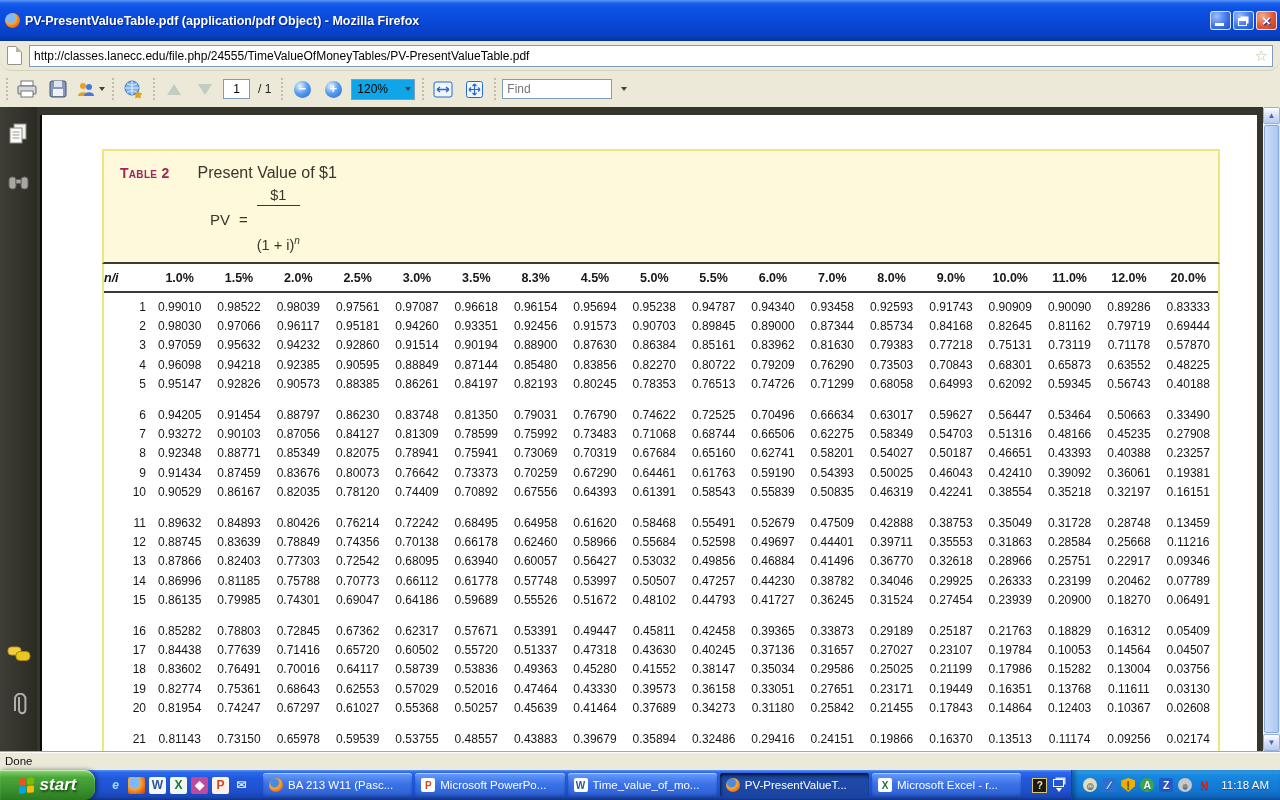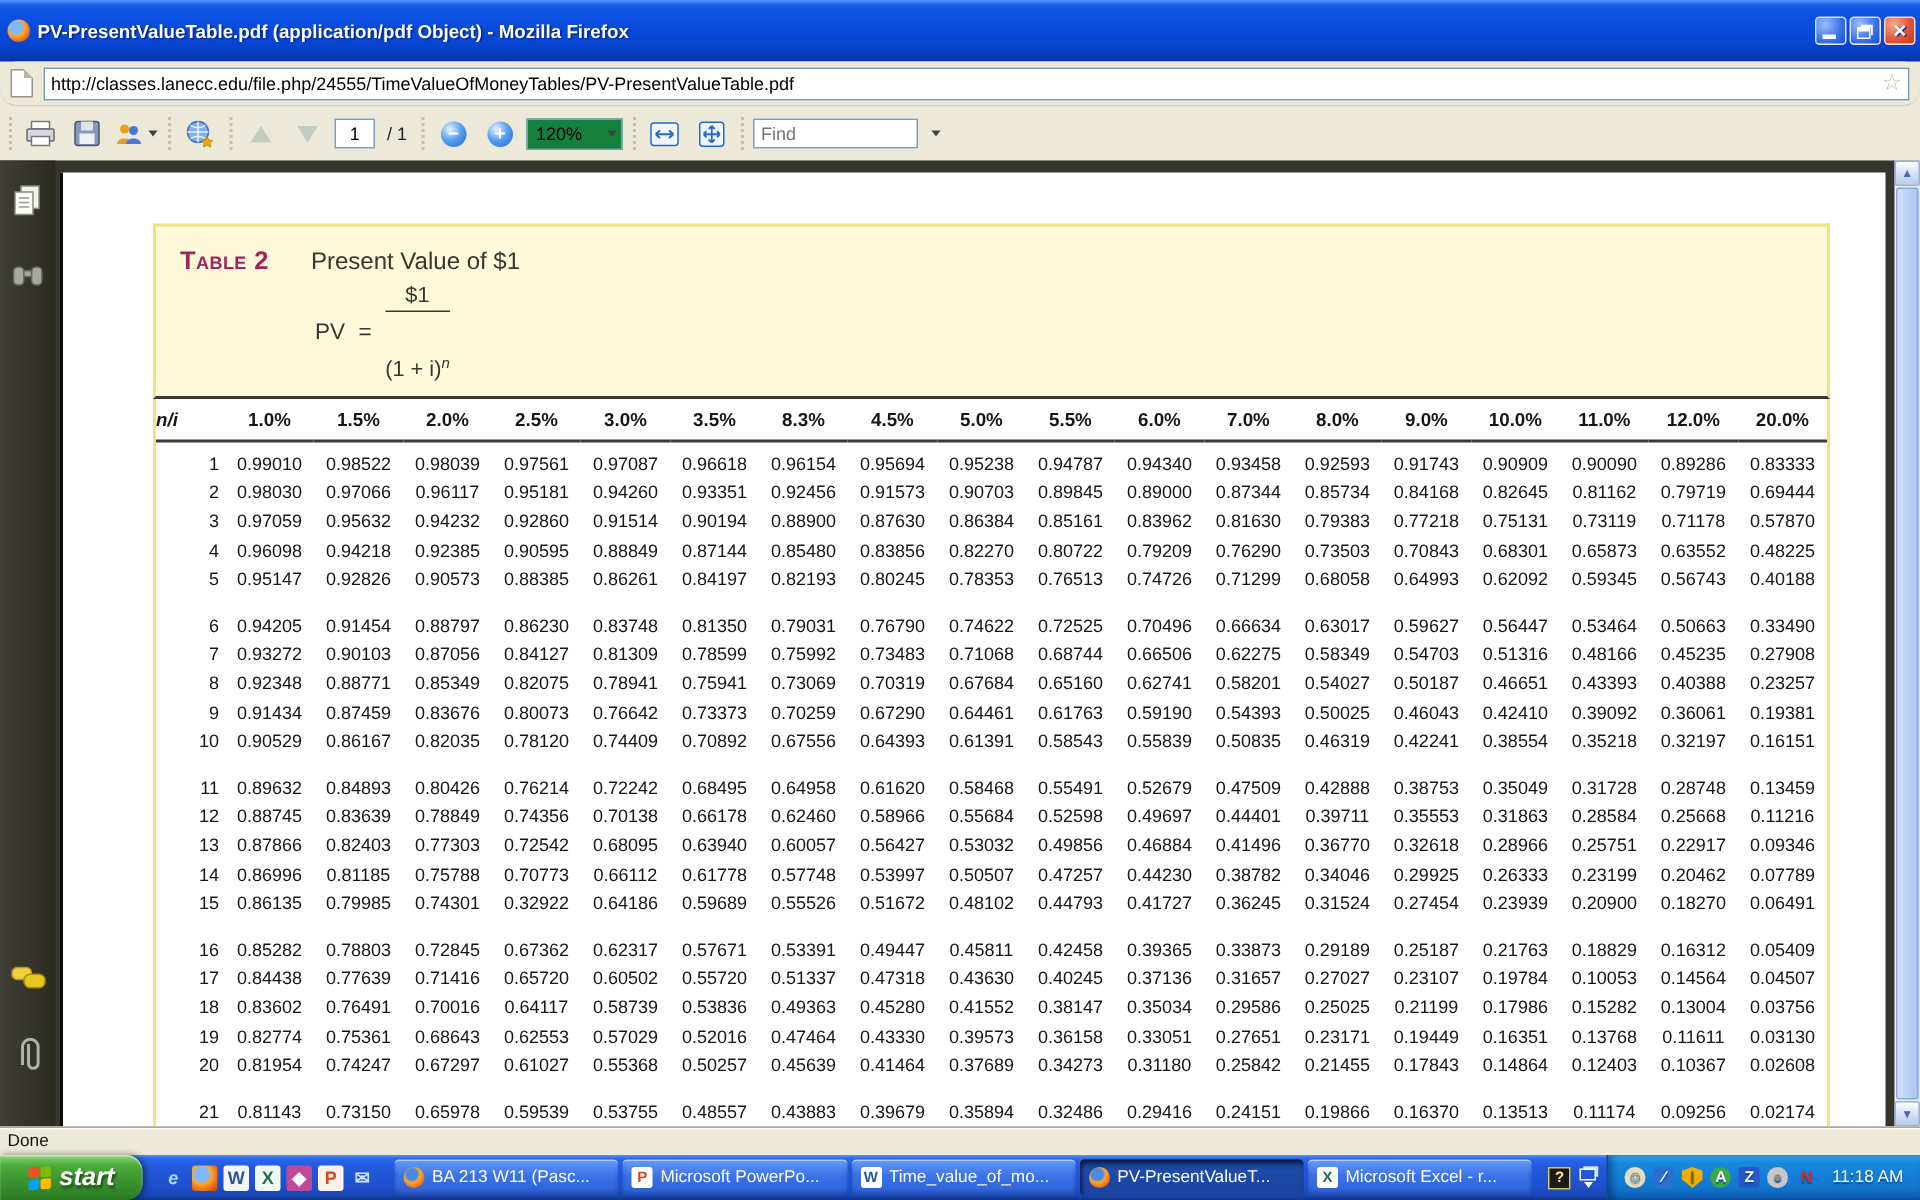--- a/index.html
+++ b/index.html
@@ -34,42 +34,42 @@
   .pdf-toolbar { height:36px; flex:none; background:#ece9d8; display:flex; align-items:center; padding:0 4px; gap:5px; }
   .grip { width:5px; height:22px; background:repeating-linear-gradient(180deg,#c2beae 0 2px,transparent 2px 4px); background-size:2px 100%; background-repeat:no-repeat; background-position:center; flex:none; }
   .tbtn { height:28px; min-width:26px; display:flex; align-items:center; justify-content:center; border-radius:2px; flex:none; }
   .caret { width:0; height:0; border-left:3.5px solid transparent; border-right:3.5px solid transparent; border-top:4px solid #404040; flex:none; }
   .nav-arrow { width:0; height:0; flex:none; }
   .nav-up { border-left:7px solid transparent; border-right:7px solid transparent; border-bottom:11px solid #c2ccc0; }
   .nav-down { border-left:7px solid transparent; border-right:7px solid transparent; border-top:11px solid #c2ccc0; }
   .page-input { width:27px; height:20px; border:1px solid #7f9db9; text-align:center; font-size:12px; font-family:"Liberation Sans",sans-serif; }
   .page-total { font-size:12px; color:#222; padding:0 3px; }
   .zoomcircle { width:17px; height:17px; border-radius:50%; background:radial-gradient(circle at 35% 30%, #eaf4ff, #5aa0f0 45%, #1a66d0); color:#fff; font-weight:bold; font-size:13px; line-height:15px; text-align:center; }
-  .zoom-combo { width:64px; height:21px; background:#15803d; border:1px solid #7f9db9; display:flex; align-items:center; font-size:12px; padding-left:5px; gap:4px; }
+  .zoom-combo { width:64px; height:21px; background:#0ea5e9; border:1px solid #7f9db9; display:flex; align-items:center; font-size:12px; padding-left:5px; gap:4px; }
   .zoom-combo .val { flex:1; }
   .find-field { width:110px; height:20px; background:#fff; border:1px solid #7f9db9; font-size:12px; padding:0 4px; font-family:"Liberation Sans",sans-serif; color:#888; }
   .find-caret { width:14px; height:20px; display:flex; align-items:center; justify-content:center; }
 
   
   .content { flex:1; display:flex; background:#35352e; min-height:0; }
   .pdf-sidebar { width:37px; flex:none; background:linear-gradient(90deg,#3e3e36,#2b2b24); display:flex; flex-direction:column; align-items:center; padding:16px 0 30px; }
   .sb-icon { margin-bottom:26px; }
   .sb-spacer { flex:1; }
   .page-wrap { flex:1; min-width:0; display:flex; flex-direction:column; padding:8px 6px 0 3px; }
   .page { flex:1; background:#fff; border-left:2px solid #0a0a0a; padding:34px 0 0 60px; overflow:hidden; }
 
   .scrollbar { width:17px; flex:none; background:linear-gradient(90deg,#f0f4fa,#dce6f4); display:flex; flex-direction:column; }
   .sb-btn { height:17px; flex:none; background:linear-gradient(180deg,#fdfefe,#cfdcf4 60%,#b8ccee); border:1px solid #9ab0d8; border-radius:2px; color:#4868a8; font-size:8px; line-height:15px; text-align:center; }
   .sb-thumb { flex:1; margin:1px 1px; background:linear-gradient(90deg,#cfe0fb,#aac6f2); border:1px solid #88a8dc; border-radius:2px; }
 
   
   .pv-box { width:1118px; }
   .pv-band { background:#fdf9da; border:2px solid #efe482; border-bottom:2px solid #3a3a32; padding:13px 16px 9px; }
   .band-row1 { display:flex; align-items:baseline; gap:28px; }
-  .tbl-label { color:#a32458; font-weight:bold; font-size:17px; font-variant:small-caps; letter-spacing:.3px; }
+  .tbl-label { color:#a32458; font-weight:bold; font-size:14px; font-variant:small-caps; letter-spacing:.3px; }
   .tbl-title { font-size:16px; color:#3a352e; }
   .band-formula { margin:5px 0 0 90px; display:flex; align-items:center; gap:9px; font-size:15px; color:#3a352e; }
   .frac { display:inline-block; text-align:center; font-size:14.5px; }
   .frac .num { display:block; padding:0 10px 2px; border-bottom:1.5px solid #3a352e; }
   .frac .den { display:block; padding-top:1px;margin-top:28px; }
   .frac sup { font-style:italic; font-size:10px; }
   .pv-tbl-wrap { border:2px solid #efe482; border-top:none; border-bottom:3px solid #efe482; }
   table.pv { width:100%; border-collapse:collapse; font-size:12px; color:#161616; border-bottom:2px solid #3a3a32; }
   table.pv thead th { font-weight:bold; font-size:12.5px; padding:7px 0 6px; border-bottom:2px solid #3a3a32; text-align:center; }
   table.pv th.corner { font-style:italic; text-align:left; width:46px; }
@@ -582,21 +582,21 @@
                     <td>0.26333</td>
                     <td>0.23199</td>
                     <td>0.20462</td>
                     <td>0.07789</td>
                   </tr>
                   <tr>
                     <td class="ncol">15</td>
                     <td>0.86135</td>
                     <td>0.79985</td>
                     <td>0.74301</td>
-                    <td>0.32922</td>
+                    <td>0.69047</td>
                     <td>0.64186</td>
                     <td>0.59689</td>
                     <td>0.55526</td>
                     <td>0.51672</td>
                     <td>0.48102</td>
                     <td>0.44793</td>
                     <td>0.41727</td>
                     <td>0.36245</td>
                     <td>0.31524</td>
                     <td>0.27454</td>

